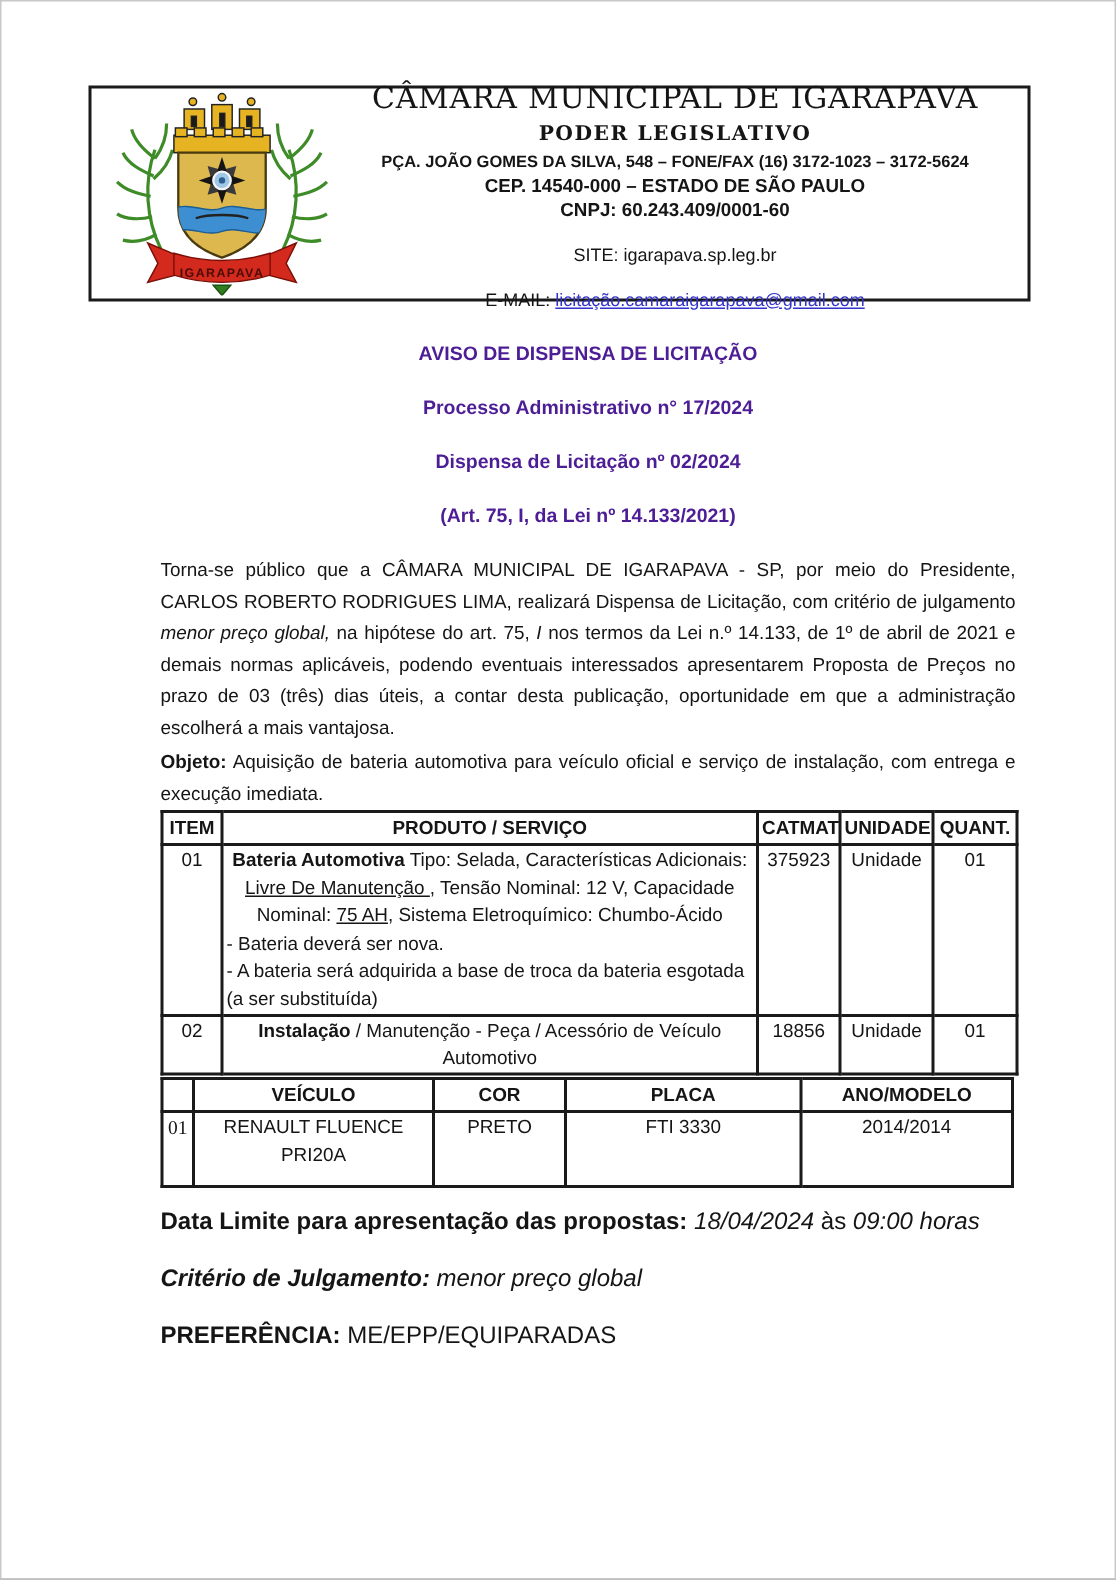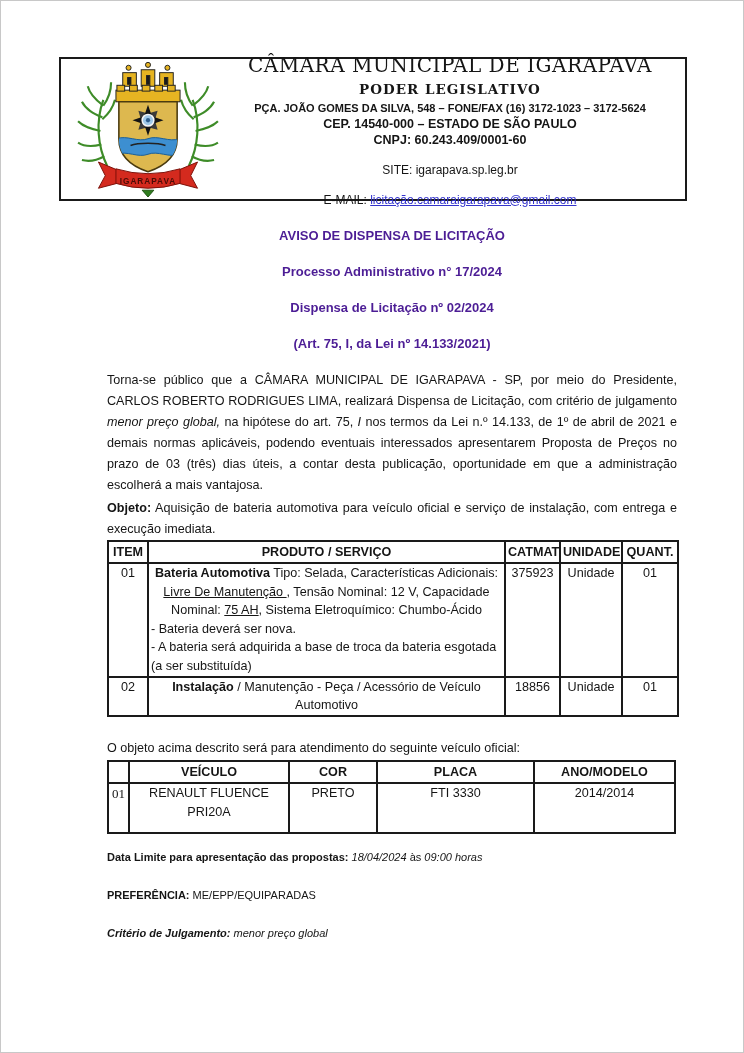--- a/index.html
+++ b/index.html
@@ -72,21 +72,21 @@
   .vehicle-intro { margin-top:21px; text-align:left; }
   .vehicle-table { width:567px; margin-top:1px; }
   .vehicle-table .col-num { width:21px; }
   .vehicle-table .col-veh { width:160px; }
   .vehicle-table .col-cor { width:88px; }
   .vehicle-table .col-pla { width:157px; }
   .vehicle-table .col-ano { width:141px; }
   .vehicle-table td { text-align:center; line-height:19px; height:50px; }
   .serif-num { font-family:"Liberation Serif", serif; font-size:13px; text-align:center; }
   
-  .footer-line { font-size:11px; line-height:20px; color:#151515; }
+  .footer-line { font-size:16px; line-height:20px; color:#151515; }
   .fl-1 { margin-top:13px; }
   .fl-2, .fl-3 { margin-top:18px; }
   b.ital { font-style:italic; }
   u { text-decoration:underline; }
 </style>
 </head>
 <body>
 
 <div class="page">
 
@@ -219,21 +219,20 @@
           <td>
             <div class="prod-center"><b>Instalação</b><span> / Manutenção - Peça / Acessório de Veículo Automotivo</span></div>
           </td>
           <td class="cell-center">18856</td>
           <td class="cell-center">Unidade</td>
           <td class="cell-center">01</td>
         </tr>
       </tbody>
     </table>
 
-    <p class="para vehicle-intro">O objeto acima descrito será para atendimento do seguinte veículo oficial:</p>
 
     <table class="vehicle-table">
       <colgroup>
         <col class="col-num">
           <col class="col-veh">
           <col class="col-cor">
           <col class="col-pla">
           <col class="col-ano">
       </colgroup>
       <thead>
@@ -251,18 +250,18 @@
           <td>RENAULT FLUENCE PRI20A</td>
           <td>PRETO</td>
           <td>FTI 3330</td>
           <td>2014/2014</td>
         </tr>
       </tbody>
     </table>
 
     <p class="footer-line fl-1"><b>Data Limite para apresentação das propostas:</b> <i>18/04/2024</i> <span>às</span> <i>09:00 horas</i></p>
 
+    <p class="footer-line fl-2"><b class="ital">Critério de Julgamento:</b> <i>menor preço global</i></p>
+
     <p class="footer-line fl-3"><b>PREFERÊNCIA:</b> <span>ME/EPP/EQUIPARADAS</span></p>
-
-    <p class="footer-line fl-2"><b class="ital">Critério de Julgamento:</b> <i>menor preço global</i></p>
 
   </div>
 </div>
 
 </body></html>

